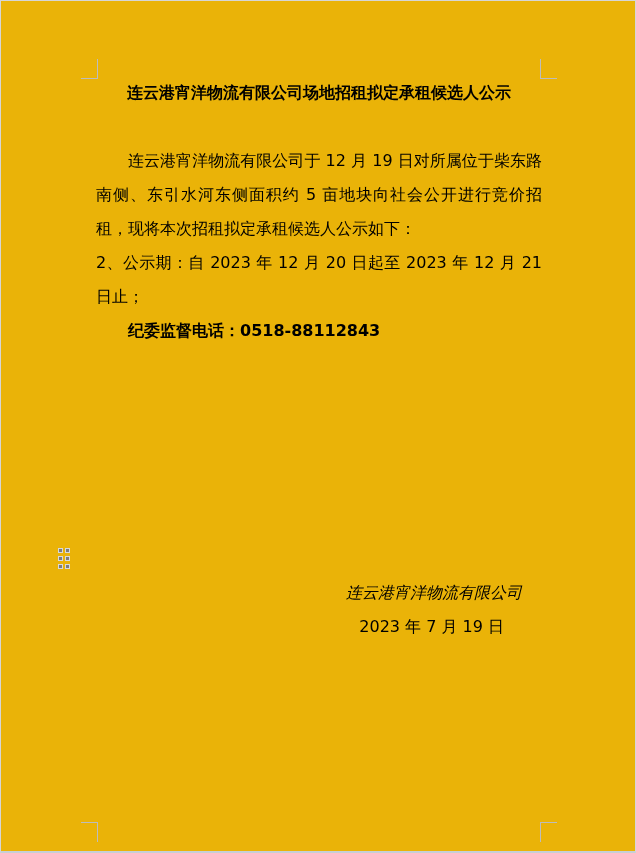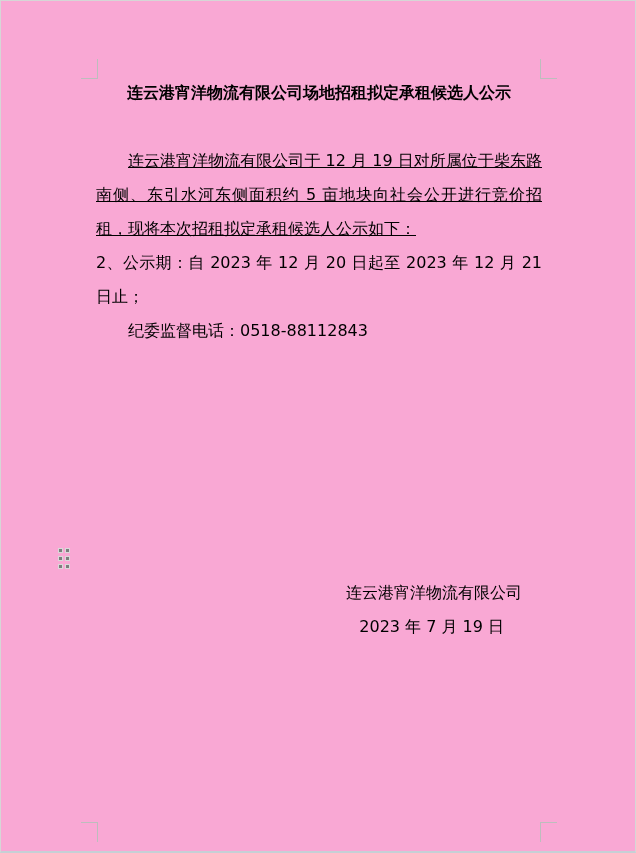--- a/index.html
+++ b/index.html
@@ -7,21 +7,21 @@
   body {
     font-family: "DejaVu Sans", "Liberation Sans", sans-serif;
     background: #e9e9e9;
     position: relative;
     overflow: hidden;
   }
   .page {
     position: absolute;
     left: 0; top: 0;
     width: 636px; height: 853px;
-    background: #f9a8d4;
+    background: #eab308;
     border: 1px solid #d6d6d6;
     border-bottom: 2px solid #c6d0d5;
   }
   
   .corner {
     position: absolute;
     width: 17px; height: 20px;
   }
   .corner.tl { left: 80px;  top: 58px;  border-right: 1px solid #bdbdbd; border-bottom: 1px solid #bdbdbd; }
   .corner.tr { left: 539px; top: 58px;  border-left: 1px solid #bdbdbd;  border-bottom: 1px solid #bdbdbd; }
@@ -42,33 +42,33 @@
   .content {
     position: absolute;
     left: 95px; top: 143px;
     width: 446px;
     font-size: 16px;
     line-height: 34px;
     color: #000;
     text-align: justify;
   }
   .content p { margin: 0; }
-  .indent { text-indent: 2em; text-decoration: underline; }
-  .phone-line { margin-top: 29px; text-indent: 2em; }
+  .indent { text-indent: 2em; }
+  .phone-line { margin-top: 29px; text-indent: 2em; font-weight: bold; }
 
   .signature {
     position: absolute;
     left: 95px; top: 575px;
     width: 446px;
     font-size: 16px;
     line-height: 34px;
     color: #000;
     text-align: right;
   }
-  .signature .company { padding-right: 20px; }
+  .signature .company { padding-right: 20px; font-style: italic; }
   .signature .date    { padding-right: 38px; }
 
   
   .dot-grid {
     position: absolute;
     left: 58px; top: 548px;
     display: grid;
     grid-template-columns: 3px 3px;
     grid-template-rows: 3px 3px 3px;
     column-gap: 4px;

